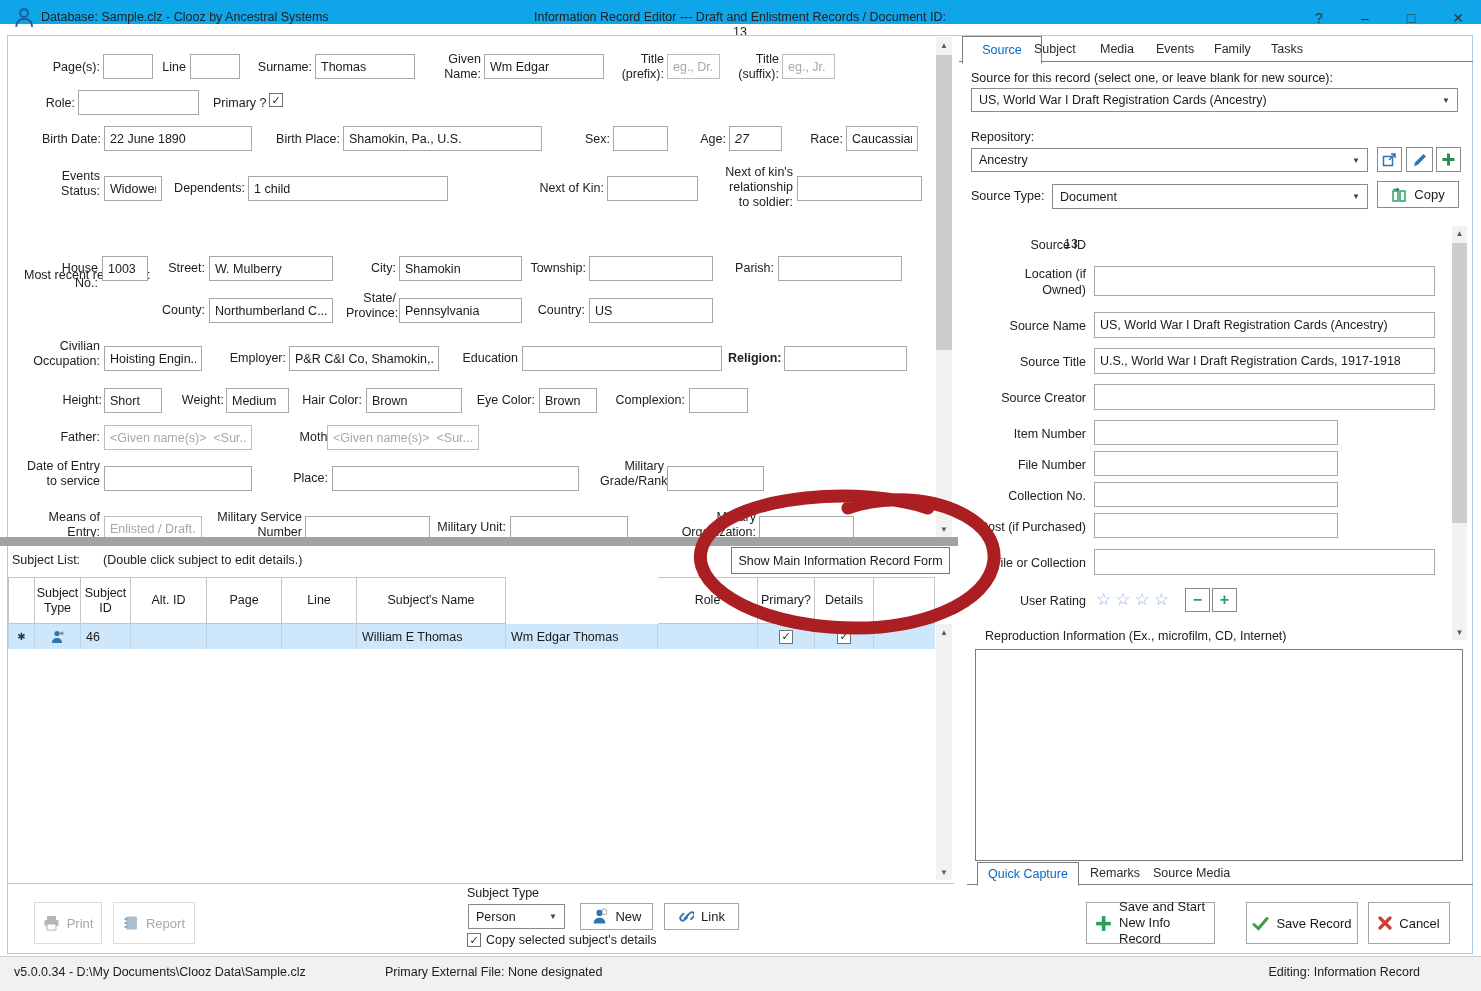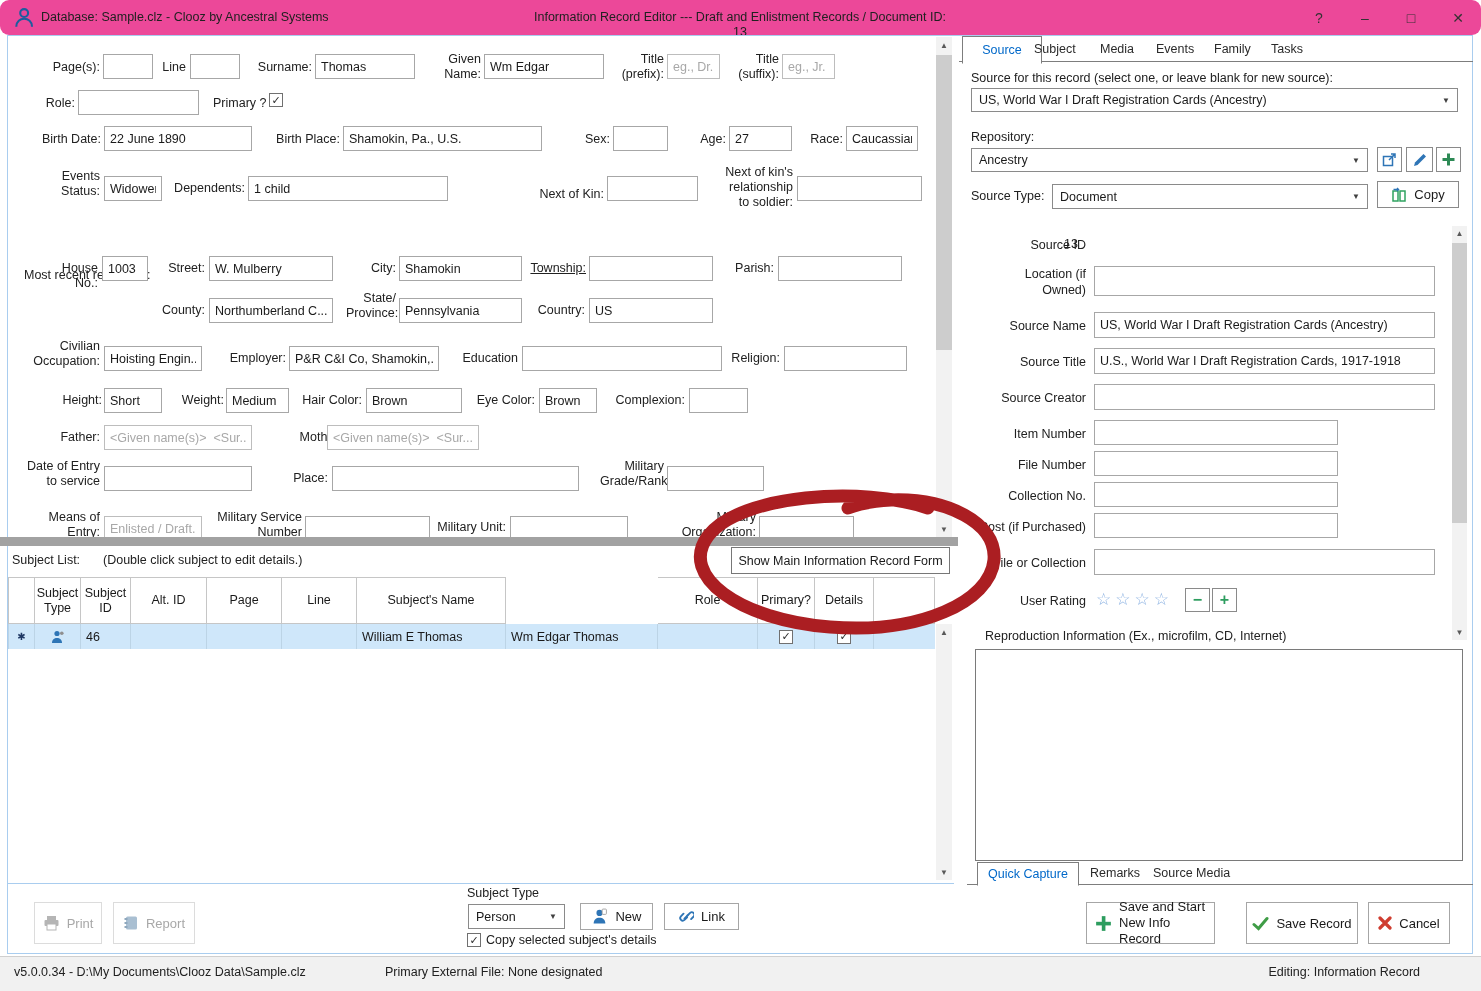--- a/index.html
+++ b/index.html
@@ -1,20 +1,20 @@
 <!DOCTYPE html>
 <html><head>
 <meta charset="utf-8">
 <style>
   html,body{margin:0;padding:0;background:#fff;}
   #screen{position:relative;width:1481px;height:991px;background:#fff;overflow:hidden;
           font-family:"Liberation Sans",sans-serif;font-size:12.5px;color:#1a1a1a;}
   .abs{position:absolute;box-sizing:border-box;}
   
-  .titlebar{left:0;top:0;width:1481px;height:35px;background:#ec4899;display:flex;align-items:center;border-radius:9px;}
+  .titlebar{left:0;top:0;width:1481px;height:24px;background:#0ea5e9;display:flex;align-items:center;}
   .tb-glyph{position:absolute;top:0;height:35px;width:46px;display:flex;align-items:center;justify-content:center;color:#333;font-size:14px;}
   
   .lbl{position:absolute;text-align:right;line-height:15px;color:#212121;}
   .lbll{position:absolute;text-align:left;line-height:15px;color:#212121;}
   .inp{position:absolute;box-sizing:border-box;border:1px solid #a7a7a7;background:#fff;padding:0 5px;
        font:12.5px "Liberation Sans",sans-serif;color:#1a1a1a;height:25px;}
   .inp::placeholder{color:#a8a8a8;}
   .cb{position:absolute;box-sizing:border-box;width:14px;height:14px;border:1px solid #707070;background:#fff;
       display:flex;align-items:center;justify-content:center;font-size:11px;color:#2b2b2b;line-height:1;}
   
@@ -89,58 +89,58 @@
       <span>✓</span>
     </div>
 
 <div class="lbl" style="left:28px;top:132px;width:73px;">Birth Date:</div>
 <input class="inp" style="left: 104px; top: 126px; width: 148px;" value="22 June 1890">
 <div class="lbl" style="left:270px;top:132px;width:70px;">Birth Place:</div>
 <input class="inp" style="left: 343px; top: 126px; width: 199px;" value="Shamokin, Pa., U.S.">
 <div class="lbl" style="left:582px;top:132px;width:28px;">Sex:</div>
 <input class="inp" style="left: 613px; top: 126px; width: 55px;">
 <div class="lbl" style="left:696px;top:132px;width:30px;">Age:</div>
-<input class="inp" style="left: 729px; top: 126px; width: 63px;" value="27">
+<input class="inp" style="left: 729px; top: 126px; width: 53px; font-style: italic;" value="27">
 <div class="lbl" style="left:808px;top:132px;width:35px;">Race:</div>
 <input class="inp" style="left: 846px; top: 126px; width: 72px;" value="Caucassian">
 
 <div class="lbl" style="left:54px;top:169px;width:46px;">Events Status:</div>
 <input class="inp" style="left: 104px; top: 176px; width: 58px;" value="Widower">
 <div class="lbl" style="left:172px;top:181px;width:73px;">Dependents:</div>
 <input class="inp" style="left: 248px; top: 176px; width: 200px;" value="1 child">
-<div class="lbl" style="left:528px;top:187px;width:76px;">Next of Kin:</div>
+<div class="lbl" style="left:528px;top:181px;width:76px;">Next of Kin:</div>
 <input class="inp" style="left: 607px; top: 176px; width: 91px;">
 <div class="lbl" style="left:718px;top:165px;width:75px;">Next of kin's relationship to soldier:</div>
 <input class="inp" style="left: 797px; top: 176px; width: 125px;">
 
 <div class="lbll" style="left:24px;top:229px;margin-top:39px;">Most recent residence:</div>
 <div class="lbl" style="left:36px;top:261px;width:62px;">House No.:</div>
 <input class="inp" style="left: 102px; top: 256px; width: 46px;" value="1003">
 <div class="lbl" style="left:165px;top:261px;width:40px;">Street:</div>
 <input class="inp" style="left: 209px; top: 256px; width: 124px;" value="W. Mulberry">
 <div class="lbl" style="left:366px;top:261px;width:30px;">City:</div>
 <input class="inp" style="left: 399px; top: 256px; width: 123px;" value="Shamokin">
-<div class="lbl" style="left:524px;top:261px;width:62px;text-decoration:underline;">Township:</div>
+<div class="lbl" style="left:524px;top:261px;width:62px;">Township:</div>
 <input class="inp" style="left: 589px; top: 256px; width: 124px;">
 <div class="lbl" style="left:730px;top:261px;width:44px;">Parish:</div>
 <input class="inp" style="left: 778px; top: 256px; width: 124px;">
 <div class="lbl" style="left:158px;top:303px;width:47px;">County:</div>
 <input class="inp" style="left: 209px; top: 298px; width: 124px;" value="Northumberland C...">
 <div class="lbl" style="left:346px;top:291px;width:50px;">State/ Province:</div>
 <input class="inp" style="left: 399px; top: 298px; width: 123px;" value="Pennsylvania">
 <div class="lbl" style="left:532px;top:303px;width:53px;">Country:</div>
 <input class="inp" style="left: 589px; top: 298px; width: 124px;" value="US">
 
 <div class="lbl" style="left:26px;top:339px;width:74px;">Civilian Occupation:</div>
 <input class="inp" style="left: 104px; top: 346px; width: 98px;" value="Hoisting Engin...">
 <div class="lbl" style="left:226px;top:351px;width:60px;">Employer:</div>
 <input class="inp" style="left: 289px; top: 346px; width: 150px;" value="P&amp;R C&amp;I Co, Shamokin,...">
 <div class="lbl" style="left:456px;top:351px;width:62px;">Education</div>
 <input class="inp" style="left: 522px; top: 346px; width: 200px;">
-<div class="lbl" style="left:728px;top:351px;width:52px;">Religion:</div>
+<div class="lbl" style="left:728px;top:351px;width:52px;font-weight:bold;">Religion:</div>
 <input class="inp" style="left: 784px; top: 346px; width: 123px;">
 
 <div class="lbl" style="left:56px;top:393px;width:46px;">Height:</div>
 <input class="inp" style="left: 104px; top: 388px; width: 58px;" value="Short">
 <div class="lbl" style="left:176px;top:393px;width:48px;">Weight:</div>
 <input class="inp" style="left: 226px; top: 388px; width: 63px;" value="Medium">
 <div class="lbl" style="left:298px;top:393px;width:64px;">Hair Color:</div>
 <input class="inp" style="left: 366px; top: 388px; width: 96px;" value="Brown">
 <div class="lbl" style="left:474px;top:393px;width:61px;">Eye Color:</div>
 <input class="inp" style="left: 539px; top: 388px; width: 58px;" value="Brown">

